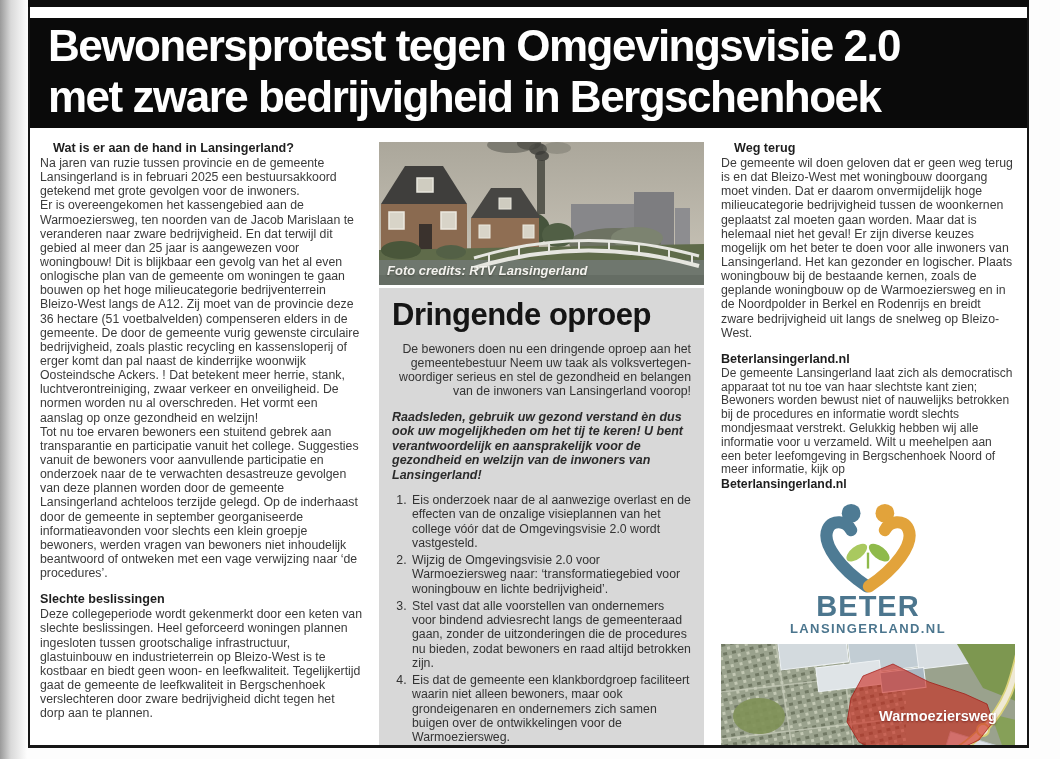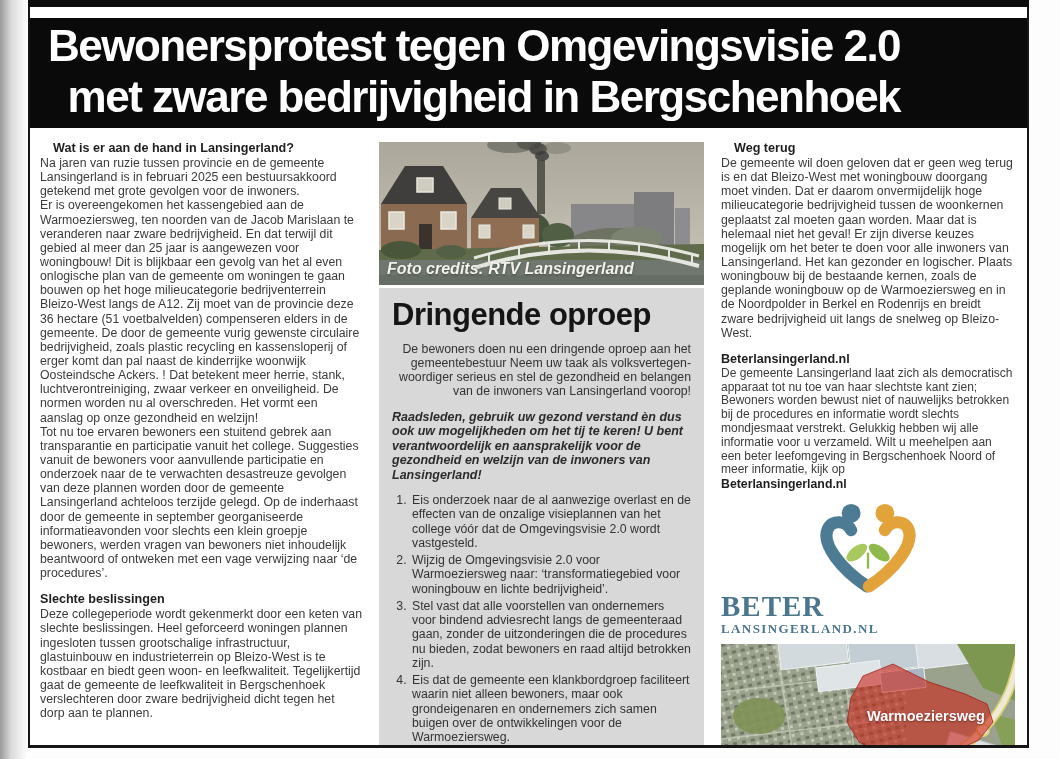--- a/index.html
+++ b/index.html
@@ -22,56 +22,55 @@
     overflow:hidden;
   }
   .banner{
     margin-top:11px;height:110px;background:#0a0a0a;color:#ffffff;
     display:flex;align-items:center;
     padding:0 10px 4px 18px;box-sizing:border-box;
   }
   .banner-title{
     font-size:44px;font-weight:bold;letter-spacing:-1.5px;line-height:1.16;
     white-space:pre-line;
-    text-align:right;
   }
   .cols{display:flex;gap:17px;padding:11px 12px 0 10px;}
   .col1{width:322px;flex:0 0 auto;}
   .col2{width:325px;flex:0 0 auto;}
   .col3{flex:1;min-width:0;}
   .sec-h{font-size:12.6px;font-weight:bold;color:#1e1e1e;margin:12px 0 1px;}
   .sec-h.first{margin-top:2px;margin-left:13px;}
   .sec-p{font-size:12.3px;line-height:1.15;color:#3b3b3b;margin:0;white-space:pre-line;}
   .sec-p.tight{font-size:12px;}
   .bold-link{font-size:12.3px;line-height:1.2;font-weight:bold;color:#1e1e1e;margin:0;}
 
   
   .photo{position:relative;width:325px;height:143px;margin-top:3px;}
   .photo svg{display:block;}
   .photo-caption{
     position:absolute;left:8px;bottom:7px;color:#f3f2ee;
-    font-style:italic;font-weight:bold;font-size:16px;
+    font-style:italic;font-weight:bold;font-size:13px;
     text-shadow:0 1px 2px rgba(40,40,30,.55);
   }
   .graybox{background:#d8d8d8;margin-top:3px;padding:9px 13px 13px;}
   .oproep-h{font-size:31px;font-weight:800;letter-spacing:-.5px;color:#151515;margin:2px 0 10px;line-height:1.05;}
   .oproep-p{font-size:12.3px;line-height:1.16;color:#333333;margin:0 0 11px;text-align:right;}
   .oproep-quote{font-size:12.5px;line-height:1.16;color:#2b2b2b;margin:0 0 11px;font-weight:bold;font-style:italic;}
   ol.oproep-list{margin:0 0 12px;padding-left:18px;font-size:12.3px;line-height:1.16;color:#333333;}
   ol.oproep-list li{margin-bottom:3px;padding-left:2px;}
 
   
-  .logo-wrap{margin:9px auto 0;font-family:Liberation Serif, serif;}
+  .logo-wrap{text-align:center;margin:9px auto 0;}
   .logo-wrap svg{display:block;margin:0 auto;}
   .logo-word1{font-size:29px;font-weight:bold;color:#4c768e;letter-spacing:1px;line-height:.95;}
   .logo-word2{font-size:13px;font-weight:bold;color:#4c768e;letter-spacing:1.4px;line-height:1.25;}
   .map{position:relative;width:100%;height:162px;margin-top:7px;overflow:hidden;}
   .map svg{display:block;}
   .map-label{
-    position:absolute;left:146px;top:64px;color:#ffffff;font-weight:bold;font-size:14.5px;
+    position:absolute;left:158px;top:64px;color:#ffffff;font-weight:bold;font-size:14.5px;
     text-shadow:0 1px 2px rgba(90,10,10,.6);
   }
 </style>
 </head>
 <body>
 
 <div class="left-scan-shadow"></div>
 <div class="top-strip"></div>
 
 <div class="ad-frame">

